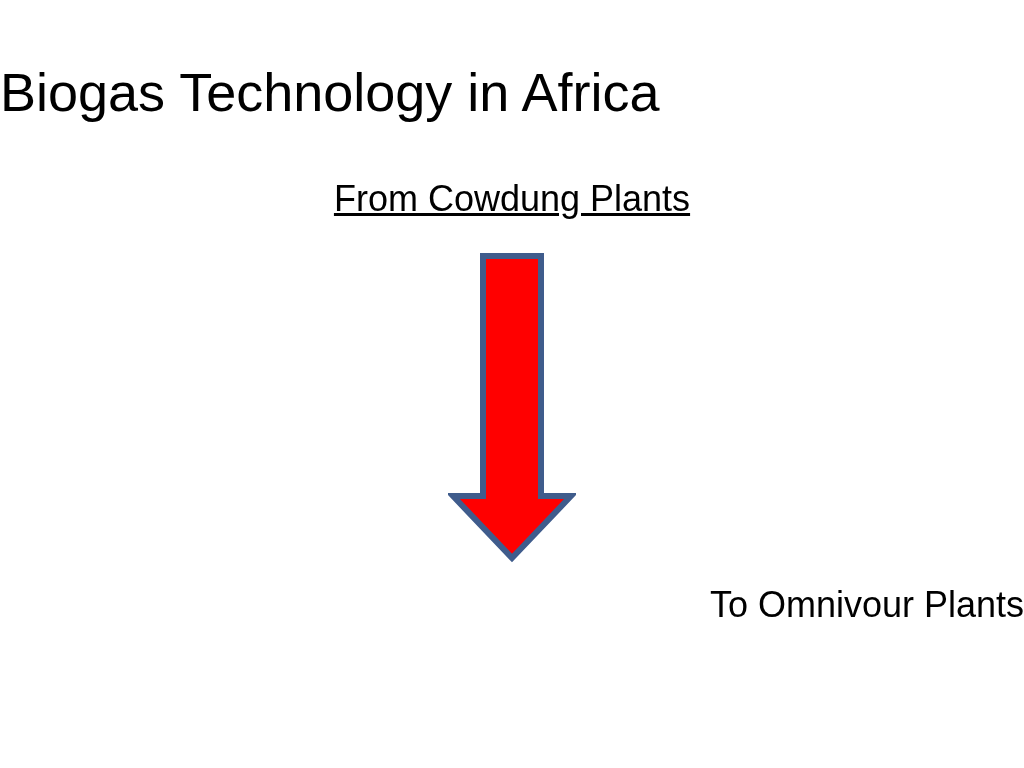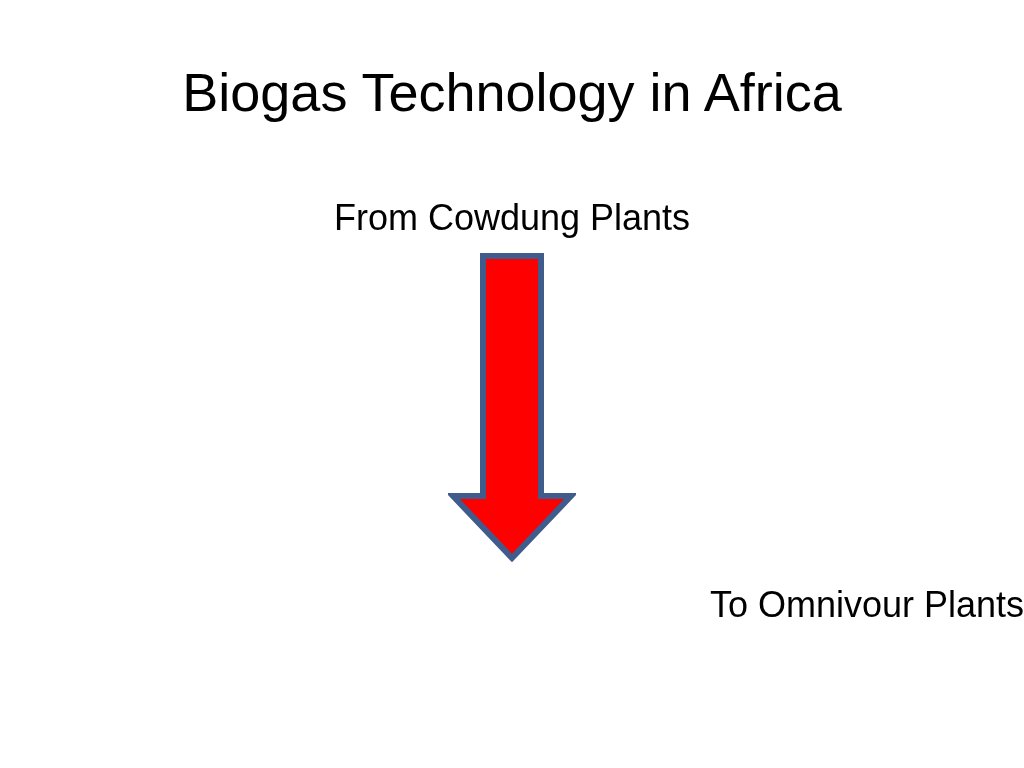--- a/index.html
+++ b/index.html
@@ -19,21 +19,20 @@
     width: 1024px;
     height: 768px;
     background: #ffffff;
   }
 
   .slide-title {
     position: absolute;
     left: 0;
     top: 62px;
     width: 1024px;
-    text-align: center;
     font-size: 54px;
     line-height: 60px;
     font-weight: 400;
     color: #000000;
     white-space: nowrap;
     letter-spacing: 0px;
   }
 
   .caption {
     position: absolute;
@@ -41,21 +40,22 @@
     width: 1024px;
     text-align: center;
     font-size: 36px;
     line-height: 42px;
     font-weight: 400;
     color: #000000;
     white-space: nowrap;
   }
 
   .caption-top {
-    top: 197px;
+    top: 178px;
+    text-decoration: underline;
   }
 
   .caption-bottom {
     top: 584px;
     text-align: right;
   }
 
   #arrow-wrap {
     position: absolute;
     left: 448px;

